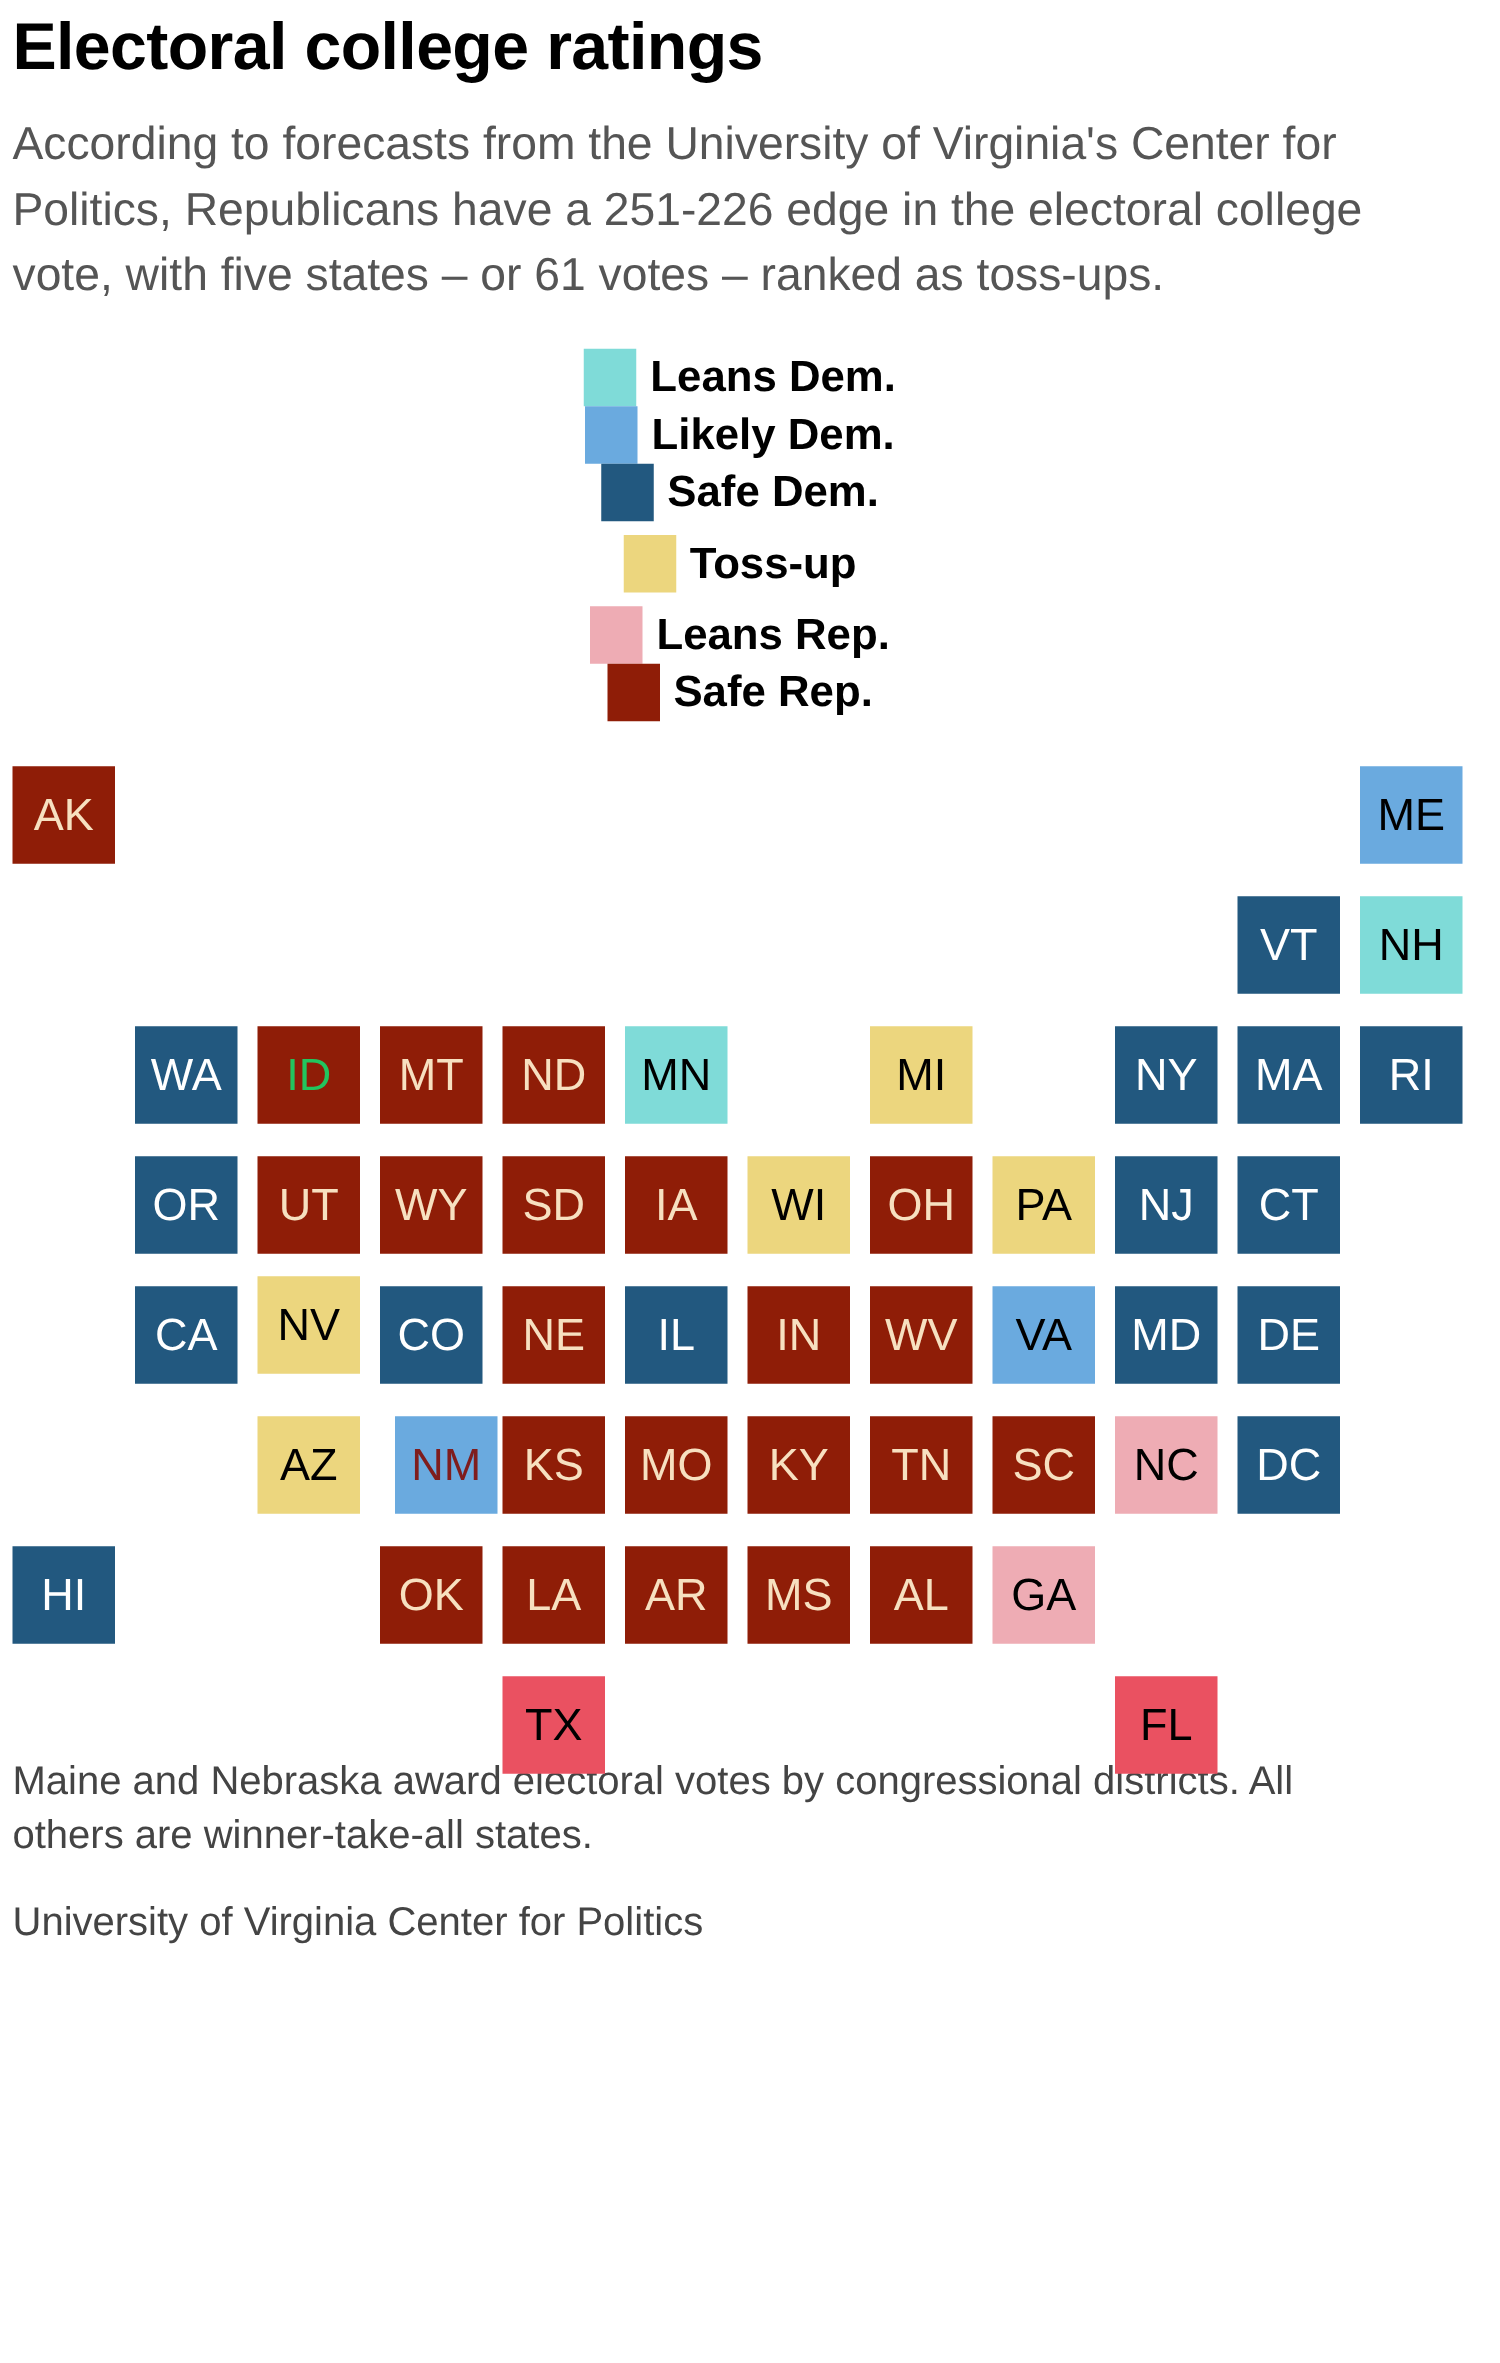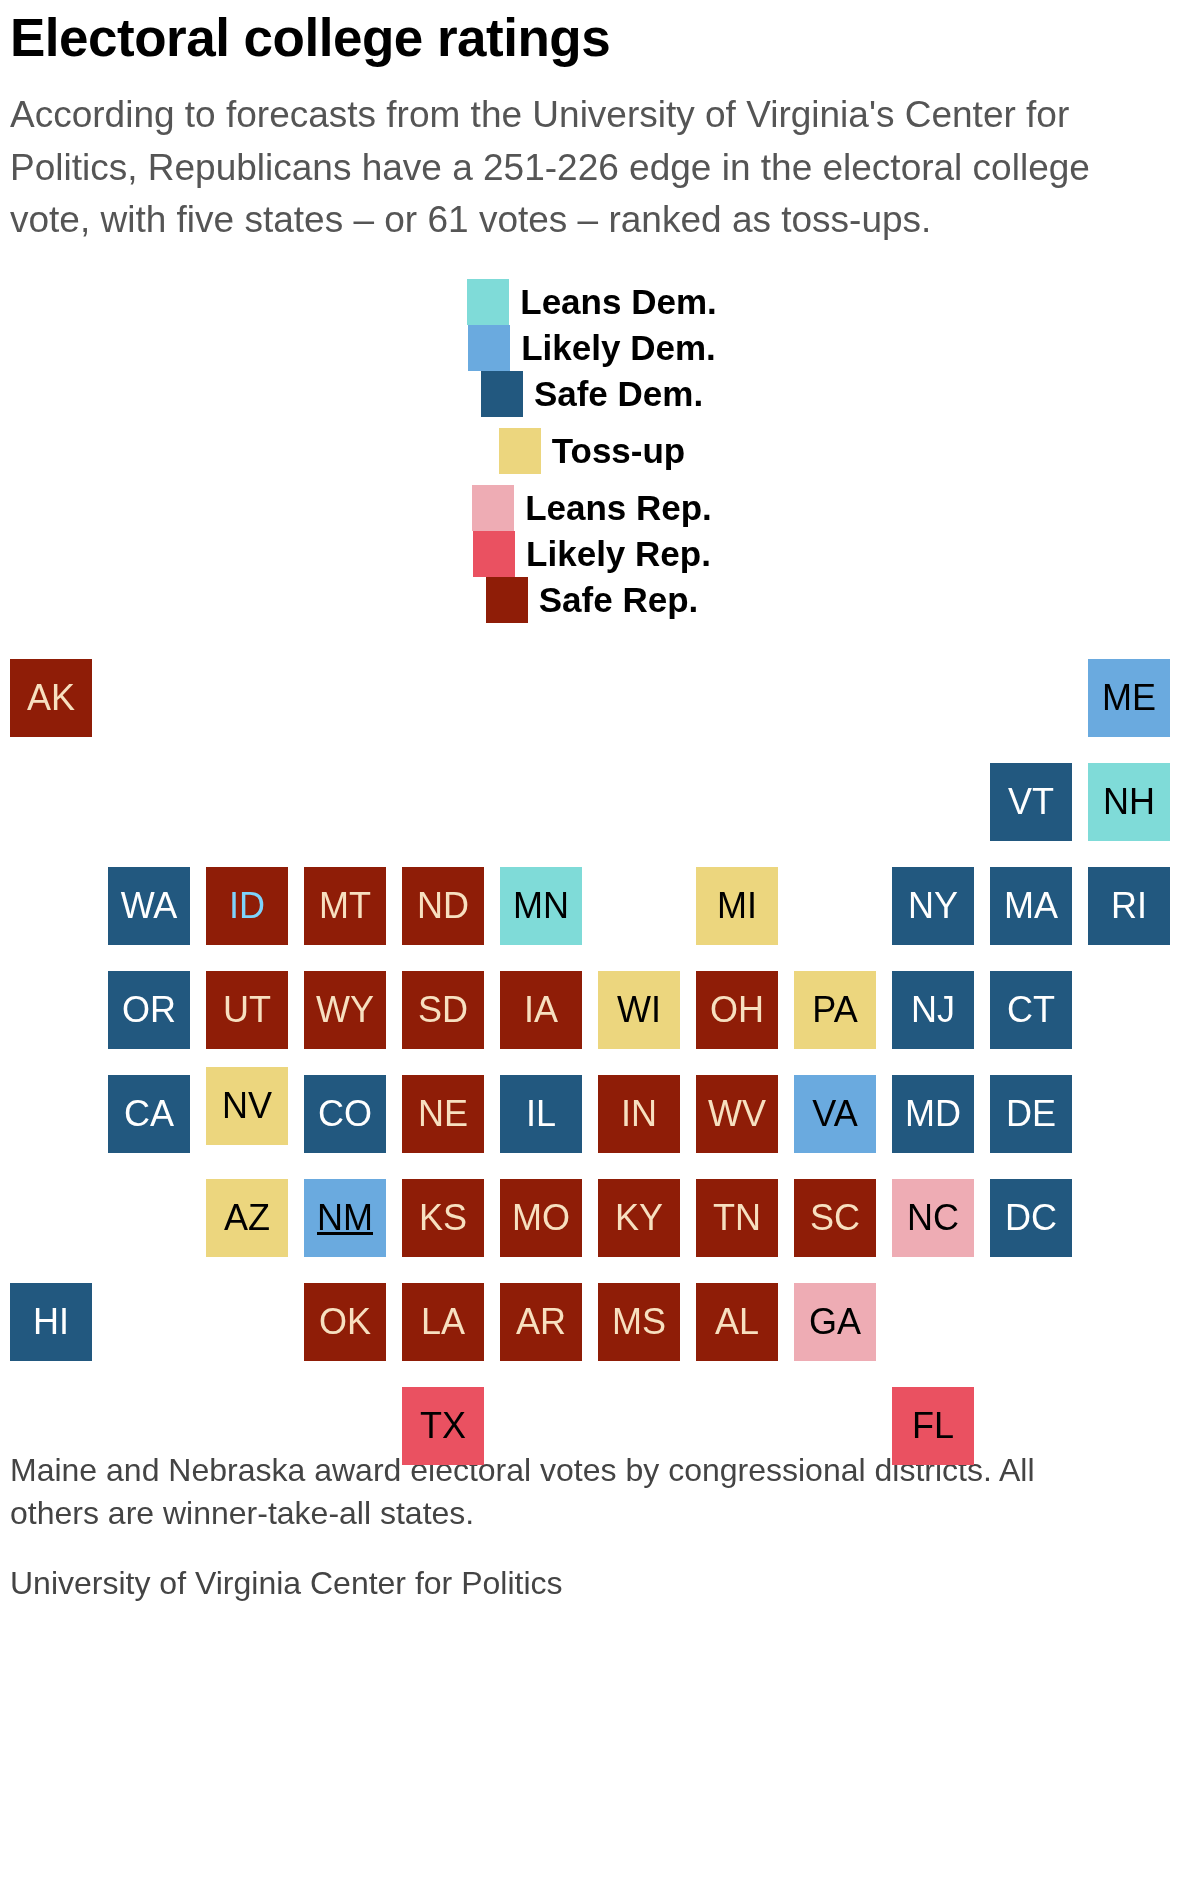--- a/index.html
+++ b/index.html
@@ -163,24 +163,20 @@
         <span class="legend-label">Toss-up</span>
       </div>
     </div>
 
     <div class="legend-row">
       <div class="legend-item">
         <span class="swatch" style="background: rgb(238, 172, 180);"></span>
         <span class="legend-label">Leans Rep.</span>
       </div>
       <div class="legend-item">
-        <span class="swatch" style="background: rgb(234, 81, 97);"></span>
-        <span class="legend-label">Likely Rep.</span>
-      </div>
-      <div class="legend-item">
         <span class="swatch" style="background: rgb(143, 29, 7);"></span>
         <span class="legend-label">Safe Rep.</span>
       </div>
     </div>
   </div>
 
   <div class="cartogram" id="cartogram">
       <div class="state" style="left: 10px; top: 0px; background: rgb(143, 29, 7); color: rgb(247, 224, 192);">
         <span class="abbr">AK</span>
       </div>
@@ -189,21 +185,21 @@
       </div>
       <div class="state" style="left: 990px; top: 104px; background: rgb(34, 88, 127); color: rgb(255, 255, 255);">
         <span class="abbr">VT</span>
       </div>
       <div class="state" style="left: 1088px; top: 104px; background: rgb(127, 219, 216); color: rgb(0, 0, 0);">
         <span class="abbr">NH</span>
       </div>
       <div class="state" style="left: 108px; top: 208px; background: rgb(34, 88, 127); color: rgb(255, 255, 255);">
         <span class="abbr">WA</span>
       </div>
-      <div class="state" style="left: 206px; top: 208px; background: rgb(143, 29, 7); color: #7dd3fc;">
+      <div class="state" style="left: 206px; top: 208px; background: rgb(143, 29, 7); color: #22c55e;">
         <span class="abbr">ID</span>
       </div>
       <div class="state" style="left: 304px; top: 208px; background: rgb(143, 29, 7); color: rgb(247, 224, 192);">
         <span class="abbr">MT</span>
       </div>
       <div class="state" style="left: 402px; top: 208px; background: rgb(143, 29, 7); color: rgb(247, 224, 192);">
         <span class="abbr">ND</span>
       </div>
       <div class="state" style="left: 500px; top: 208px; background: rgb(127, 219, 216); color: rgb(0, 0, 0);">
         <span class="abbr">MN</span>
@@ -276,21 +272,21 @@
       </div>
       <div class="state" style="left: 892px; top: 416px; background: rgb(34, 88, 127); color: rgb(255, 255, 255);">
         <span class="abbr">MD</span>
       </div>
       <div class="state" style="left: 990px; top: 416px; background: rgb(34, 88, 127); color: rgb(255, 255, 255);">
         <span class="abbr">DE</span>
       </div>
       <div class="state" style="left: 206px; top: 520px; background: rgb(236, 214, 126); color: rgb(0, 0, 0);">
         <span class="abbr">AZ</span>
       </div>
-      <div class="state" style="left: 304px; top: 520px; background: rgb(106, 170, 223); color: #000000; text-decoration: underline;">
+      <div class="state" style="left: 316px; top: 520px; background: rgb(106, 170, 223); color: #7f1d1d;">
         <span class="abbr">NM</span>
       </div>
       <div class="state" style="left: 402px; top: 520px; background: rgb(143, 29, 7); color: rgb(247, 224, 192);">
         <span class="abbr">KS</span>
       </div>
       <div class="state" style="left: 500px; top: 520px; background: rgb(143, 29, 7); color: rgb(247, 224, 192);">
         <span class="abbr">MO</span>
       </div>
       <div class="state" style="left: 598px; top: 520px; background: rgb(143, 29, 7); color: rgb(247, 224, 192);">
         <span class="abbr">KY</span>

